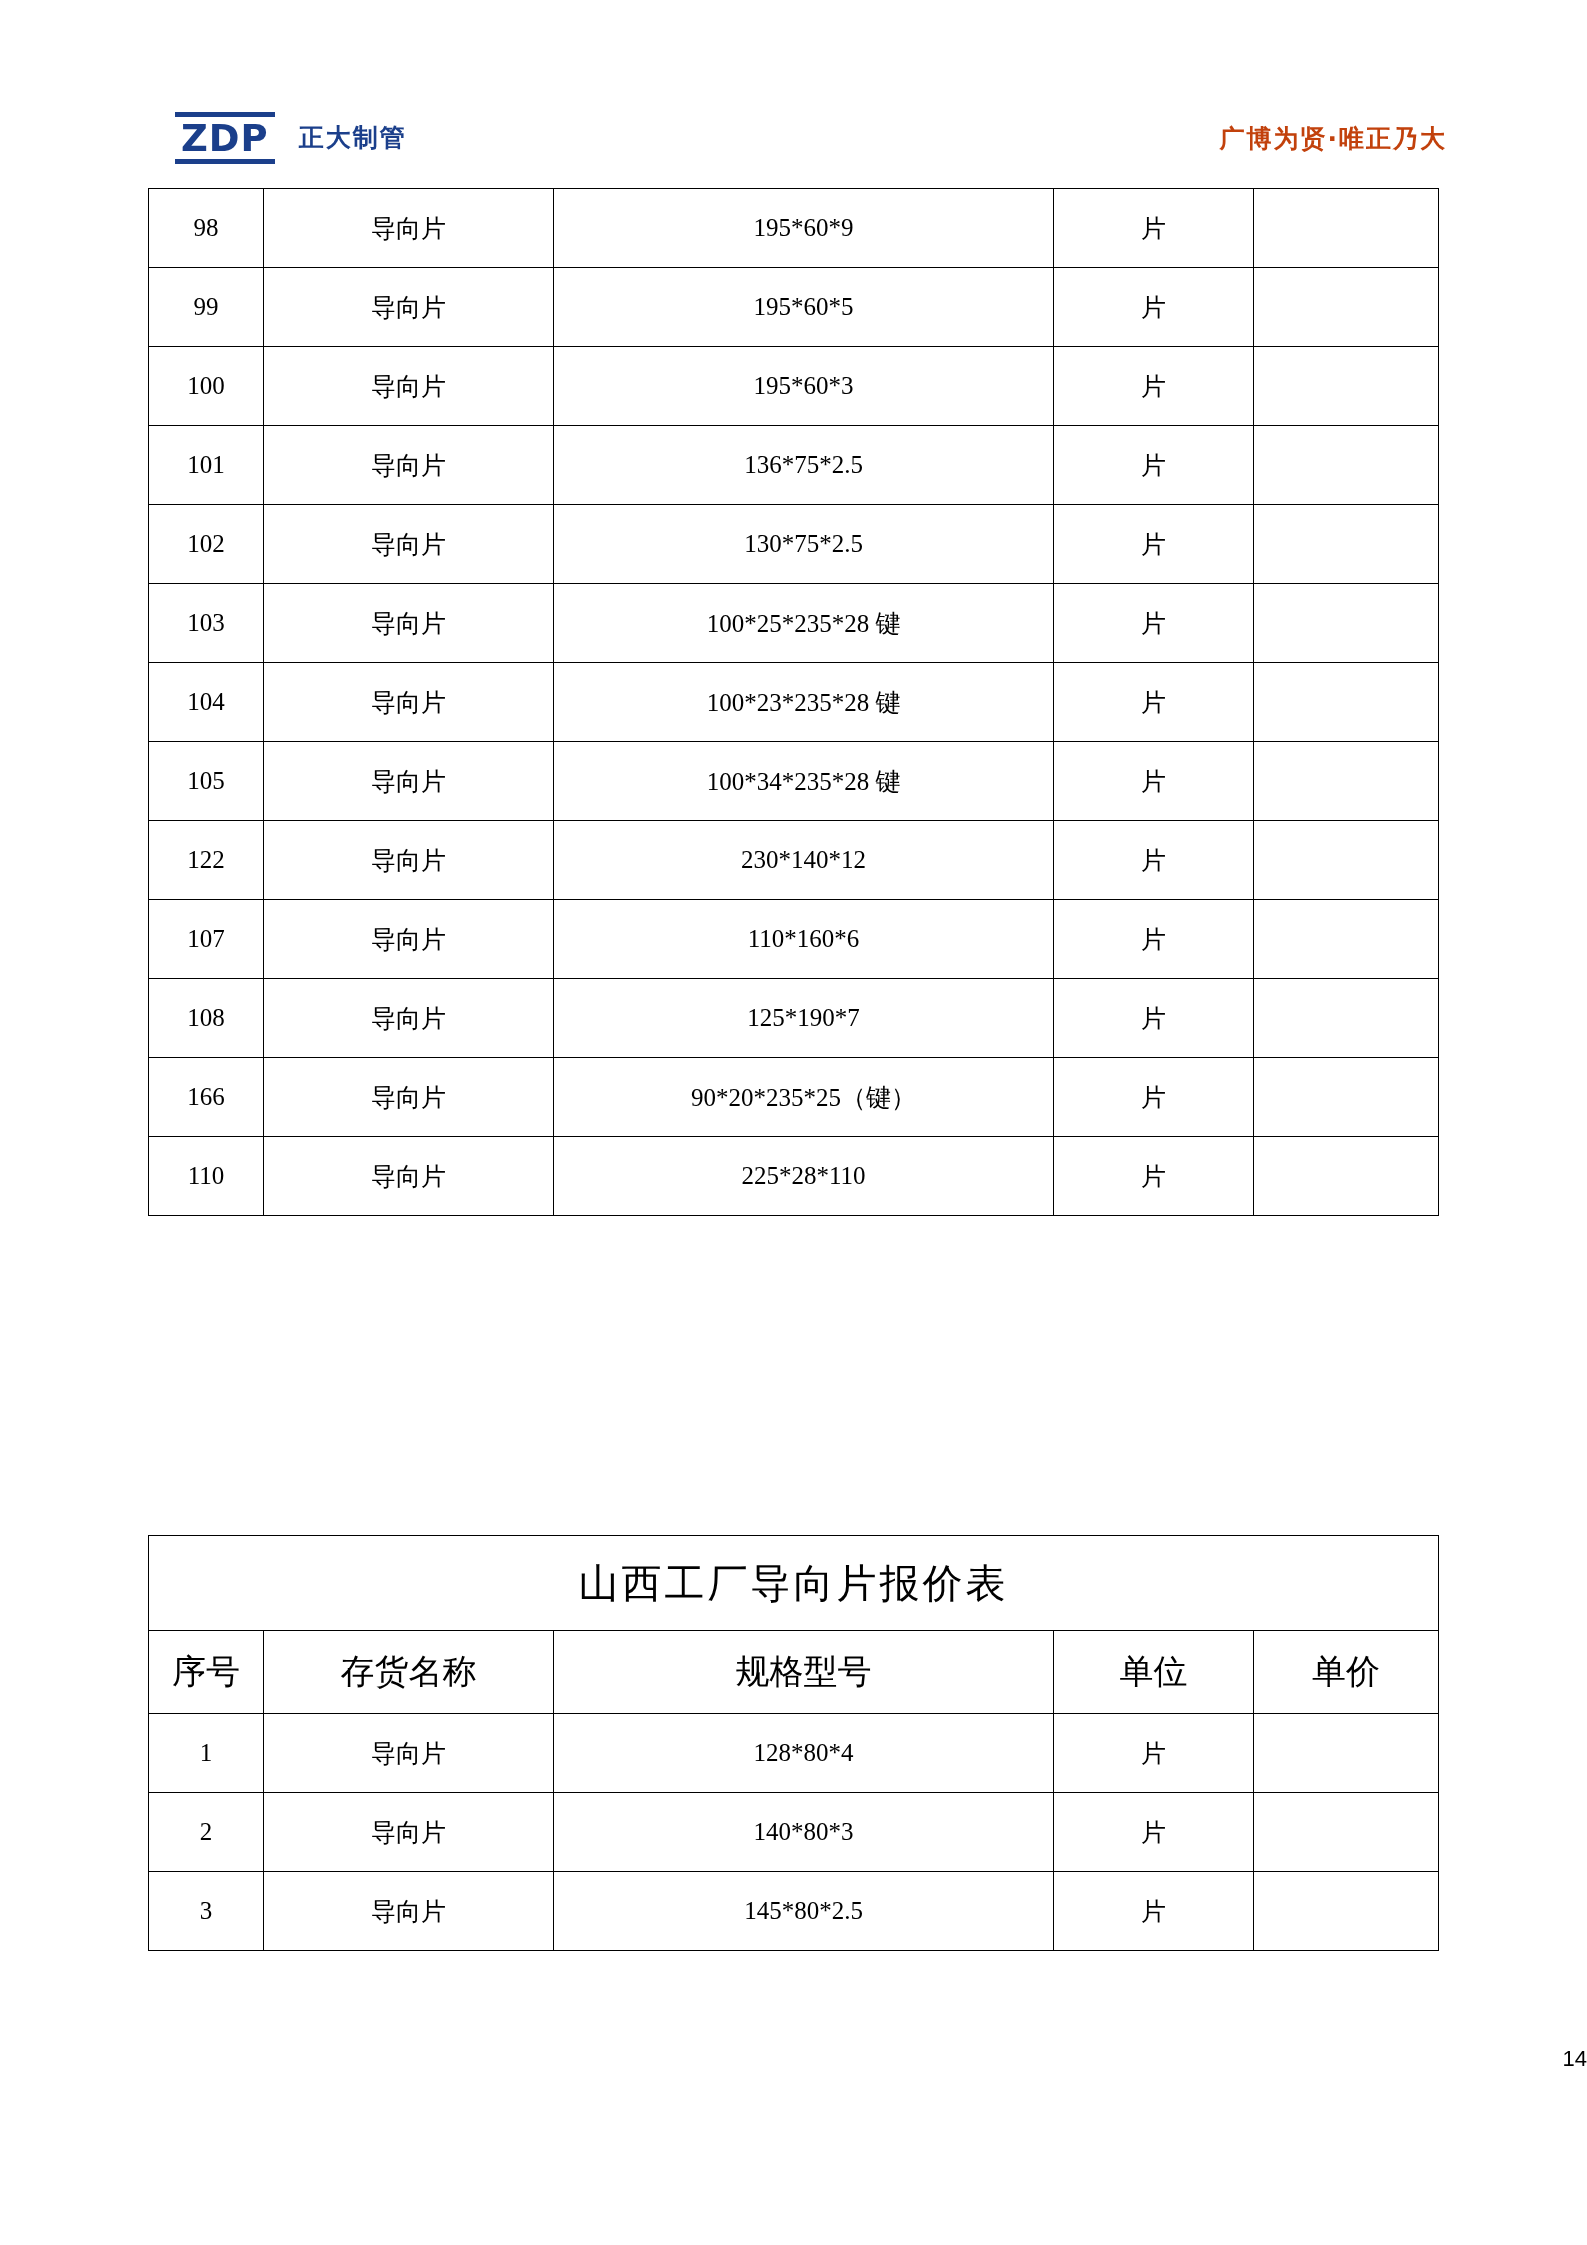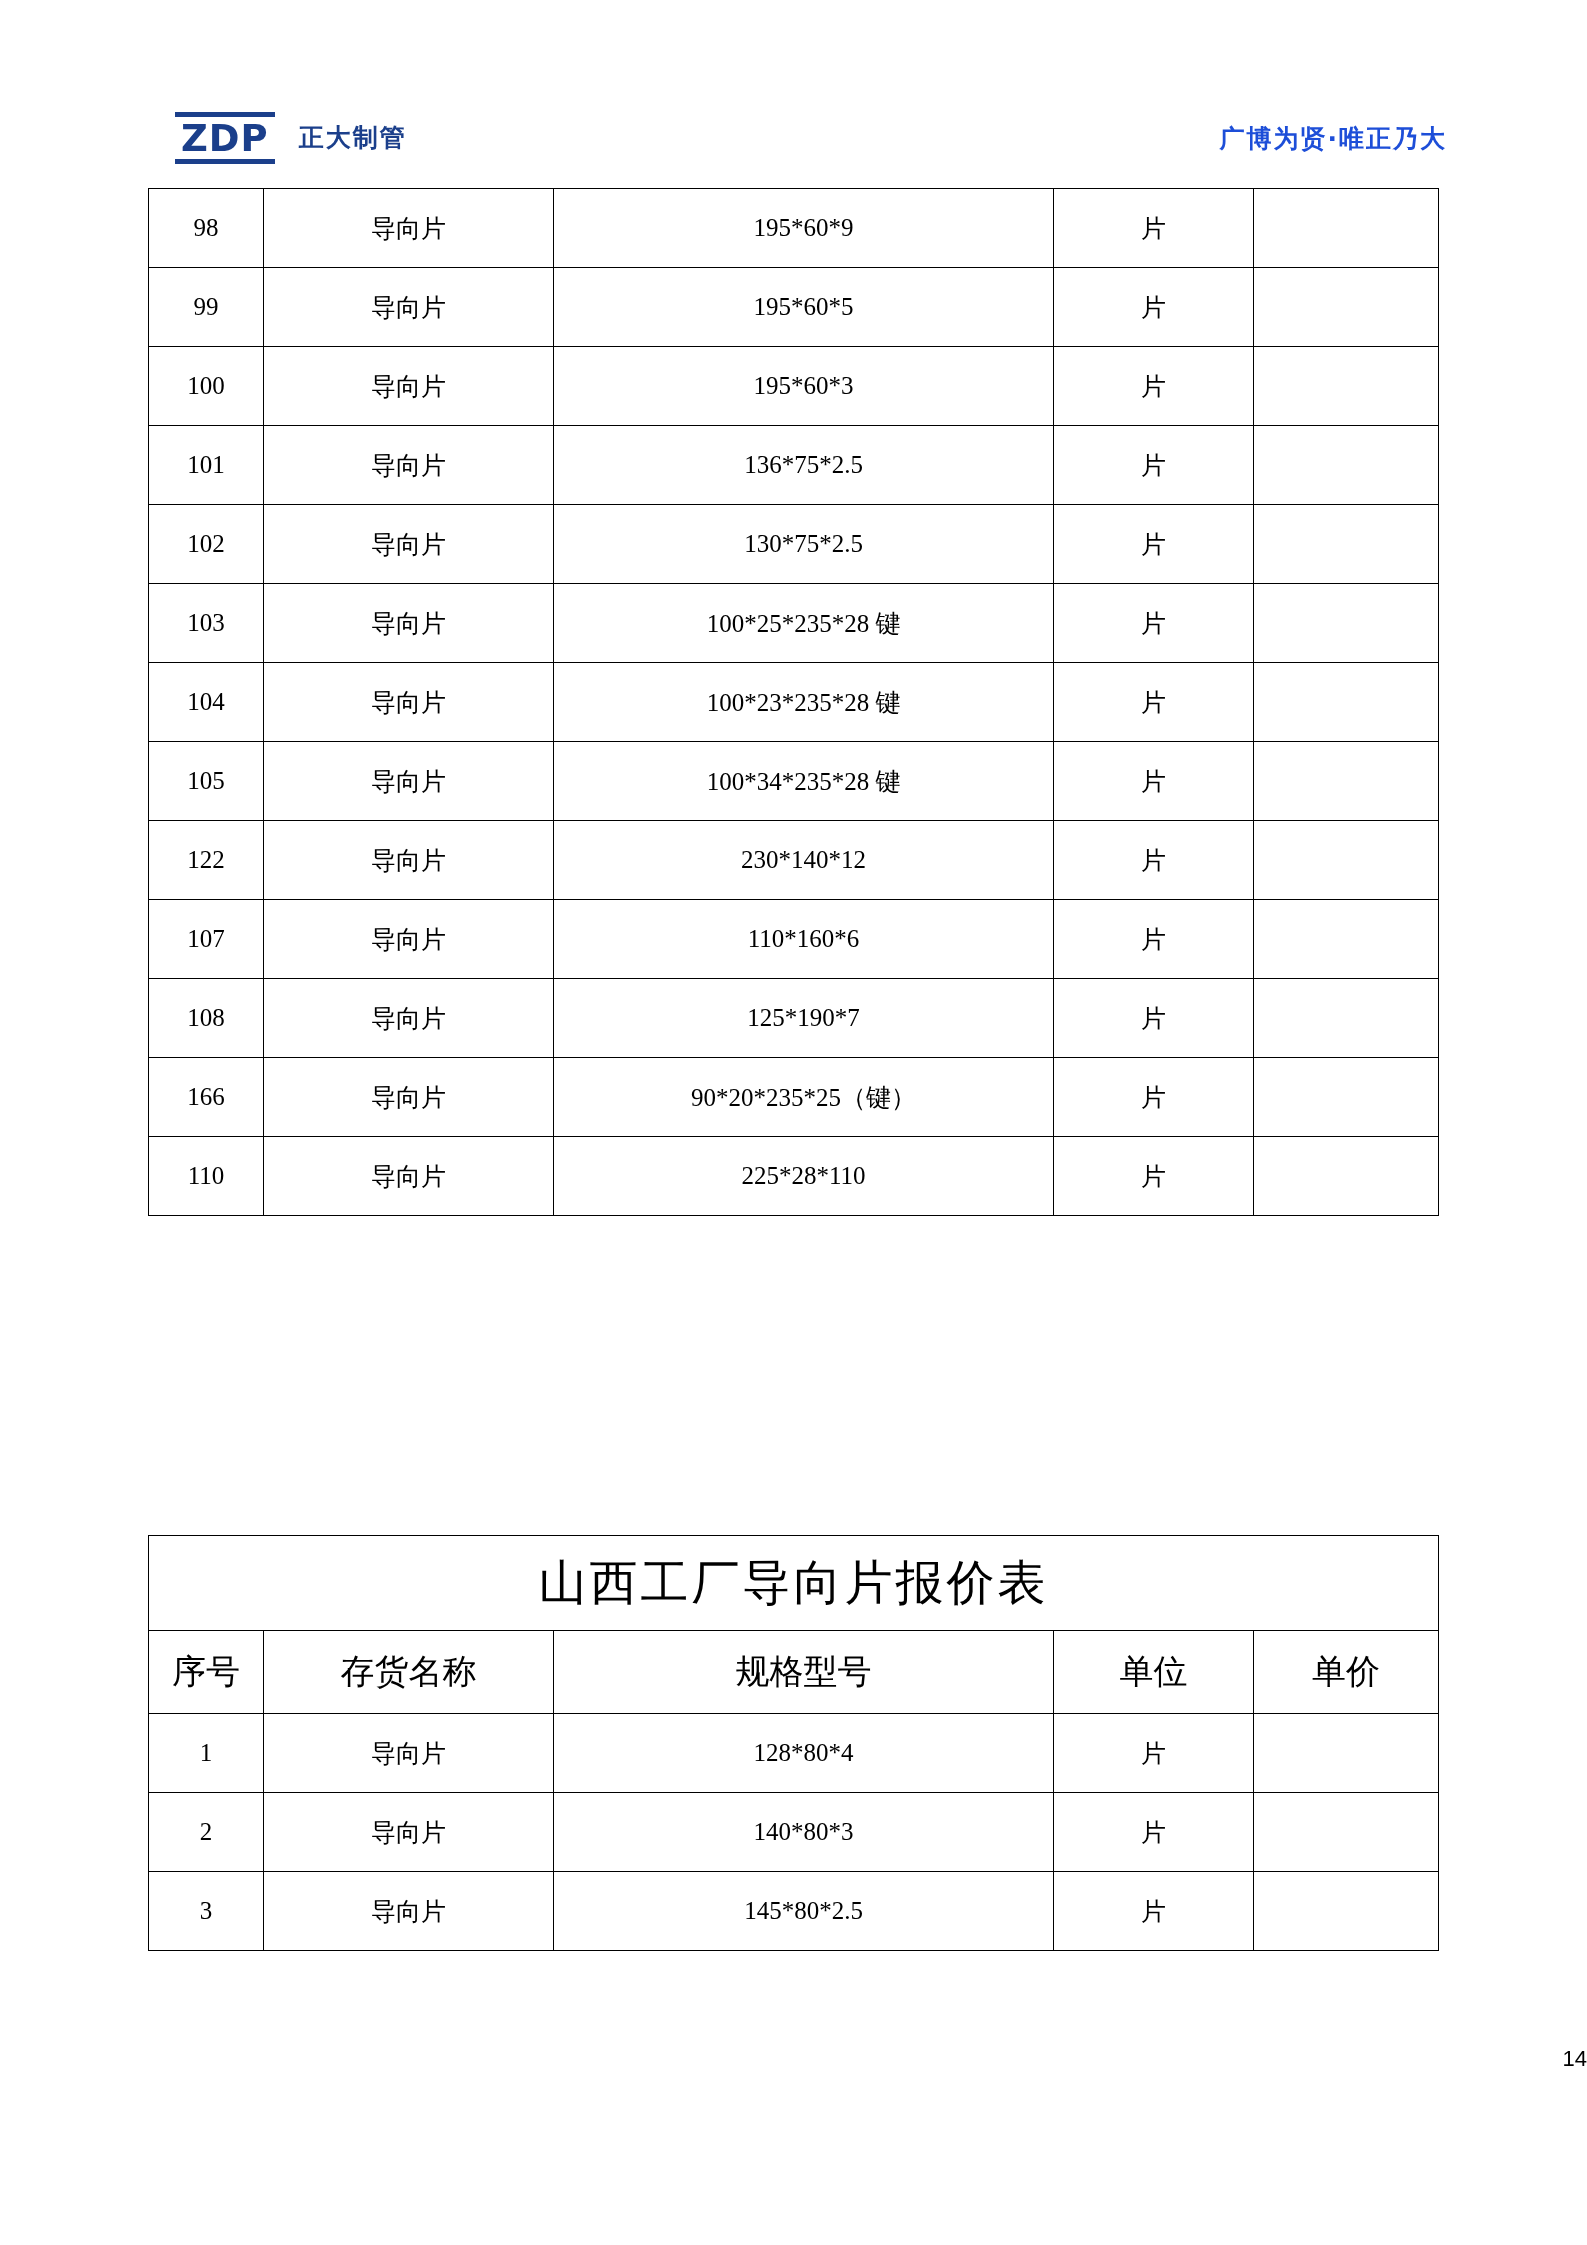--- a/index.html
+++ b/index.html
@@ -61,21 +61,21 @@
     letter-spacing: 2px;
     line-height: 48px;
   }
   .slogan {
     position: absolute;
     right: 0;
     top: 10px;
     font-family: "DejaVu Sans", sans-serif;
     font-weight: bold;
     font-size: 27px;
-    color: #1d4ed8;
+    color: #c2410c;
     letter-spacing: 2px;
     white-space: nowrap;
   }
 
   
   table.doc-table {
     border-collapse: collapse;
     table-layout: fixed;
     position: absolute;
     font-size: 25px;
@@ -102,21 +102,21 @@
   }
   
   #table-shanxi {
     top: 1535px;
     left: 148px;
     width: 1290px;
   }
   #table-shanxi .title-cell {
     height: 94px;
     font-family: Liberation Serif, serif;
-    font-size: 48px;
+    font-size: 40px;
     font-weight: normal;
     letter-spacing: 3px;
   }
   #table-shanxi .head-cell {
     font-family: "DejaVu Sans", sans-serif;
     font-size: 34px;
     height: 82px;
   }
 
   .col-no { width: 115px; }

